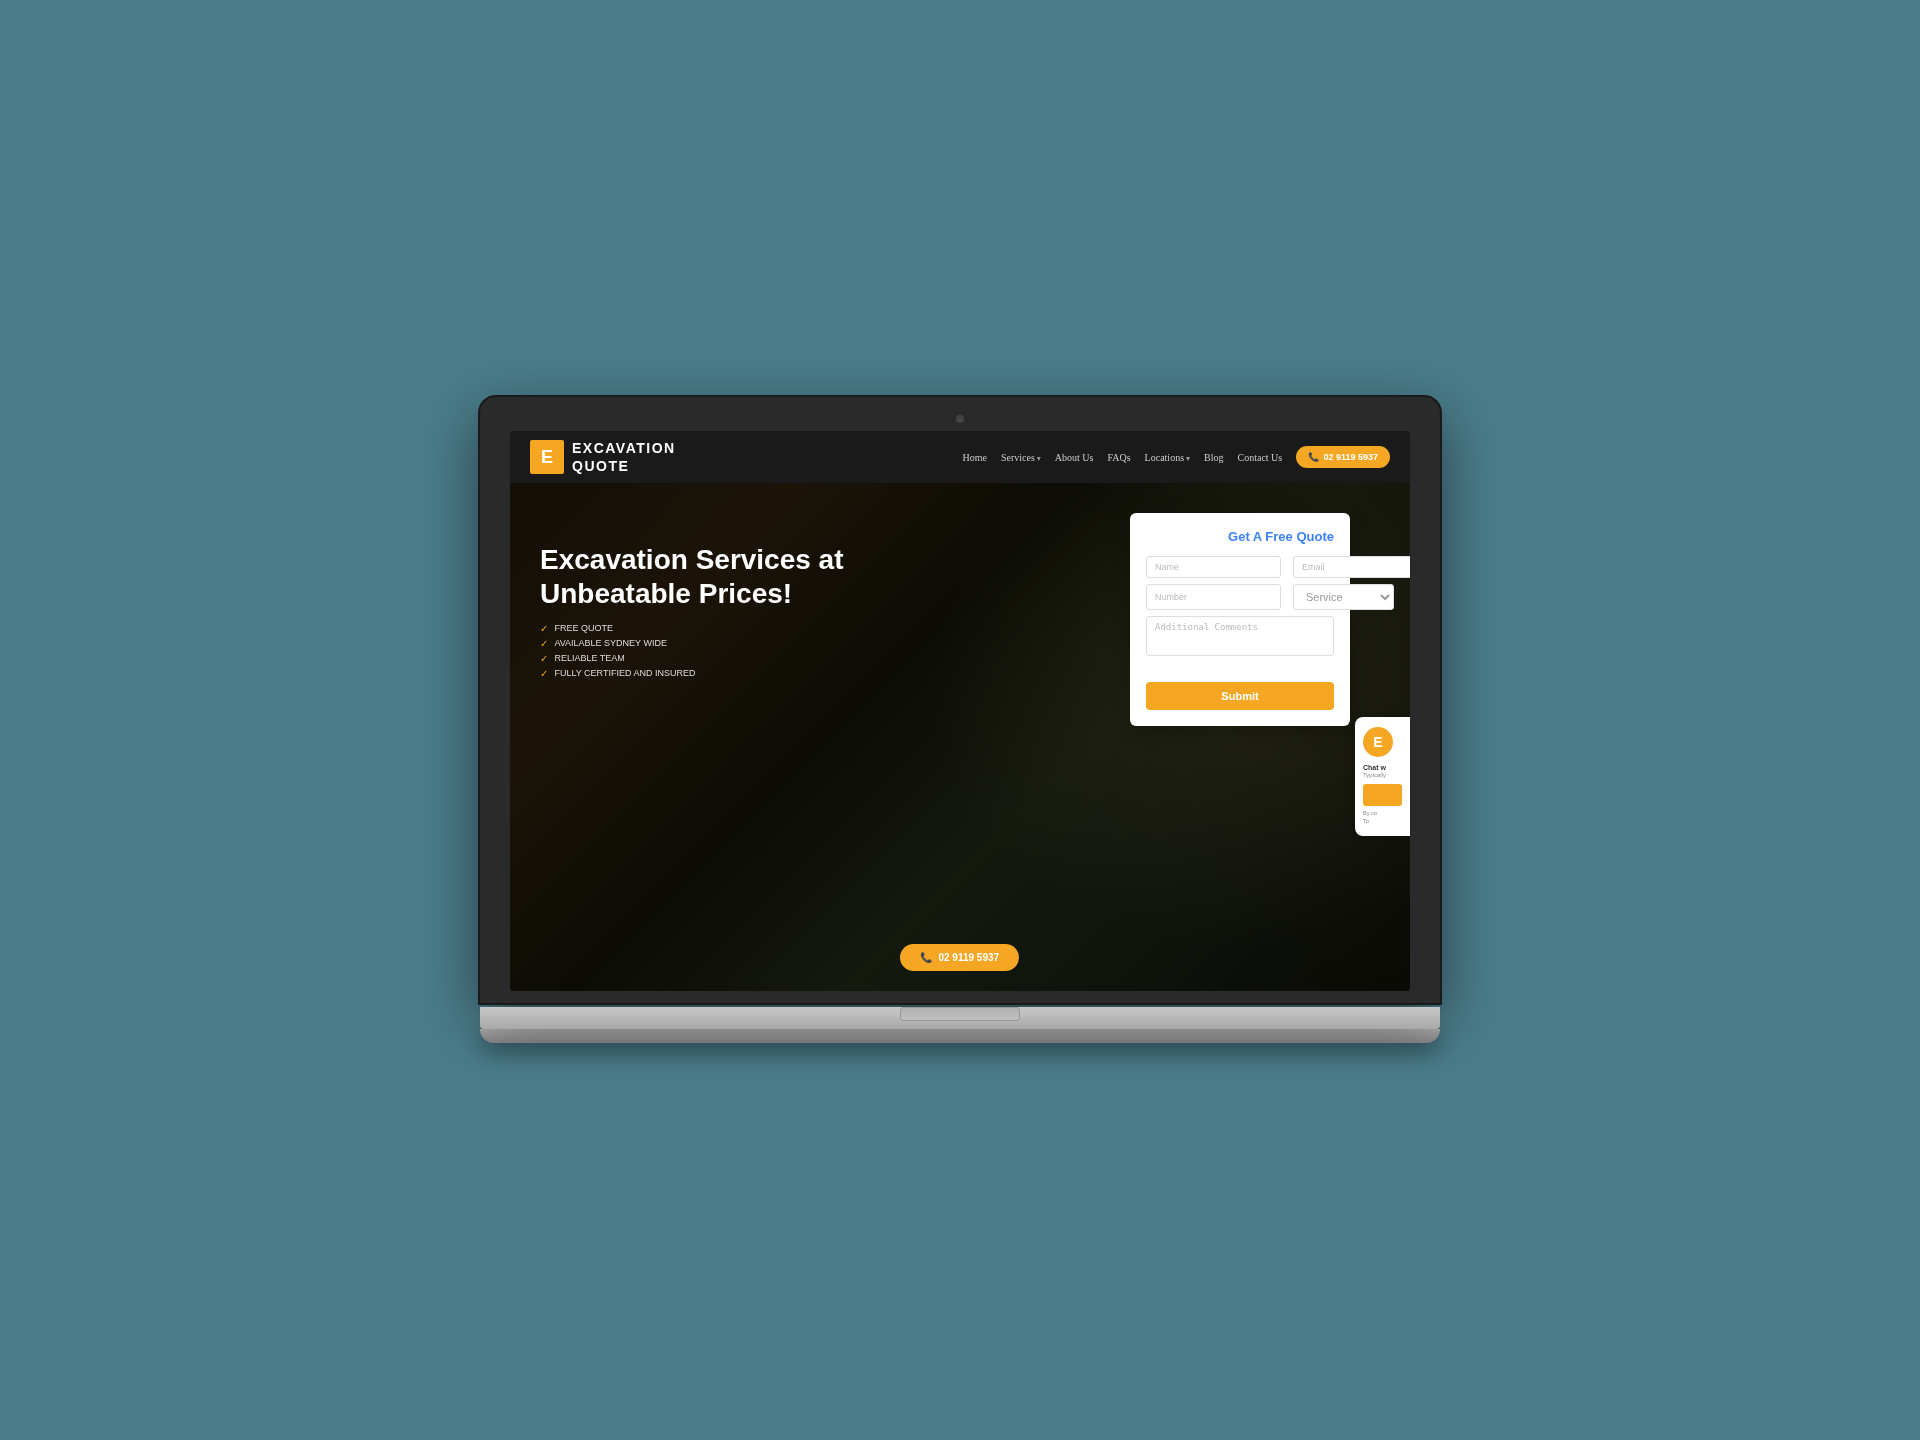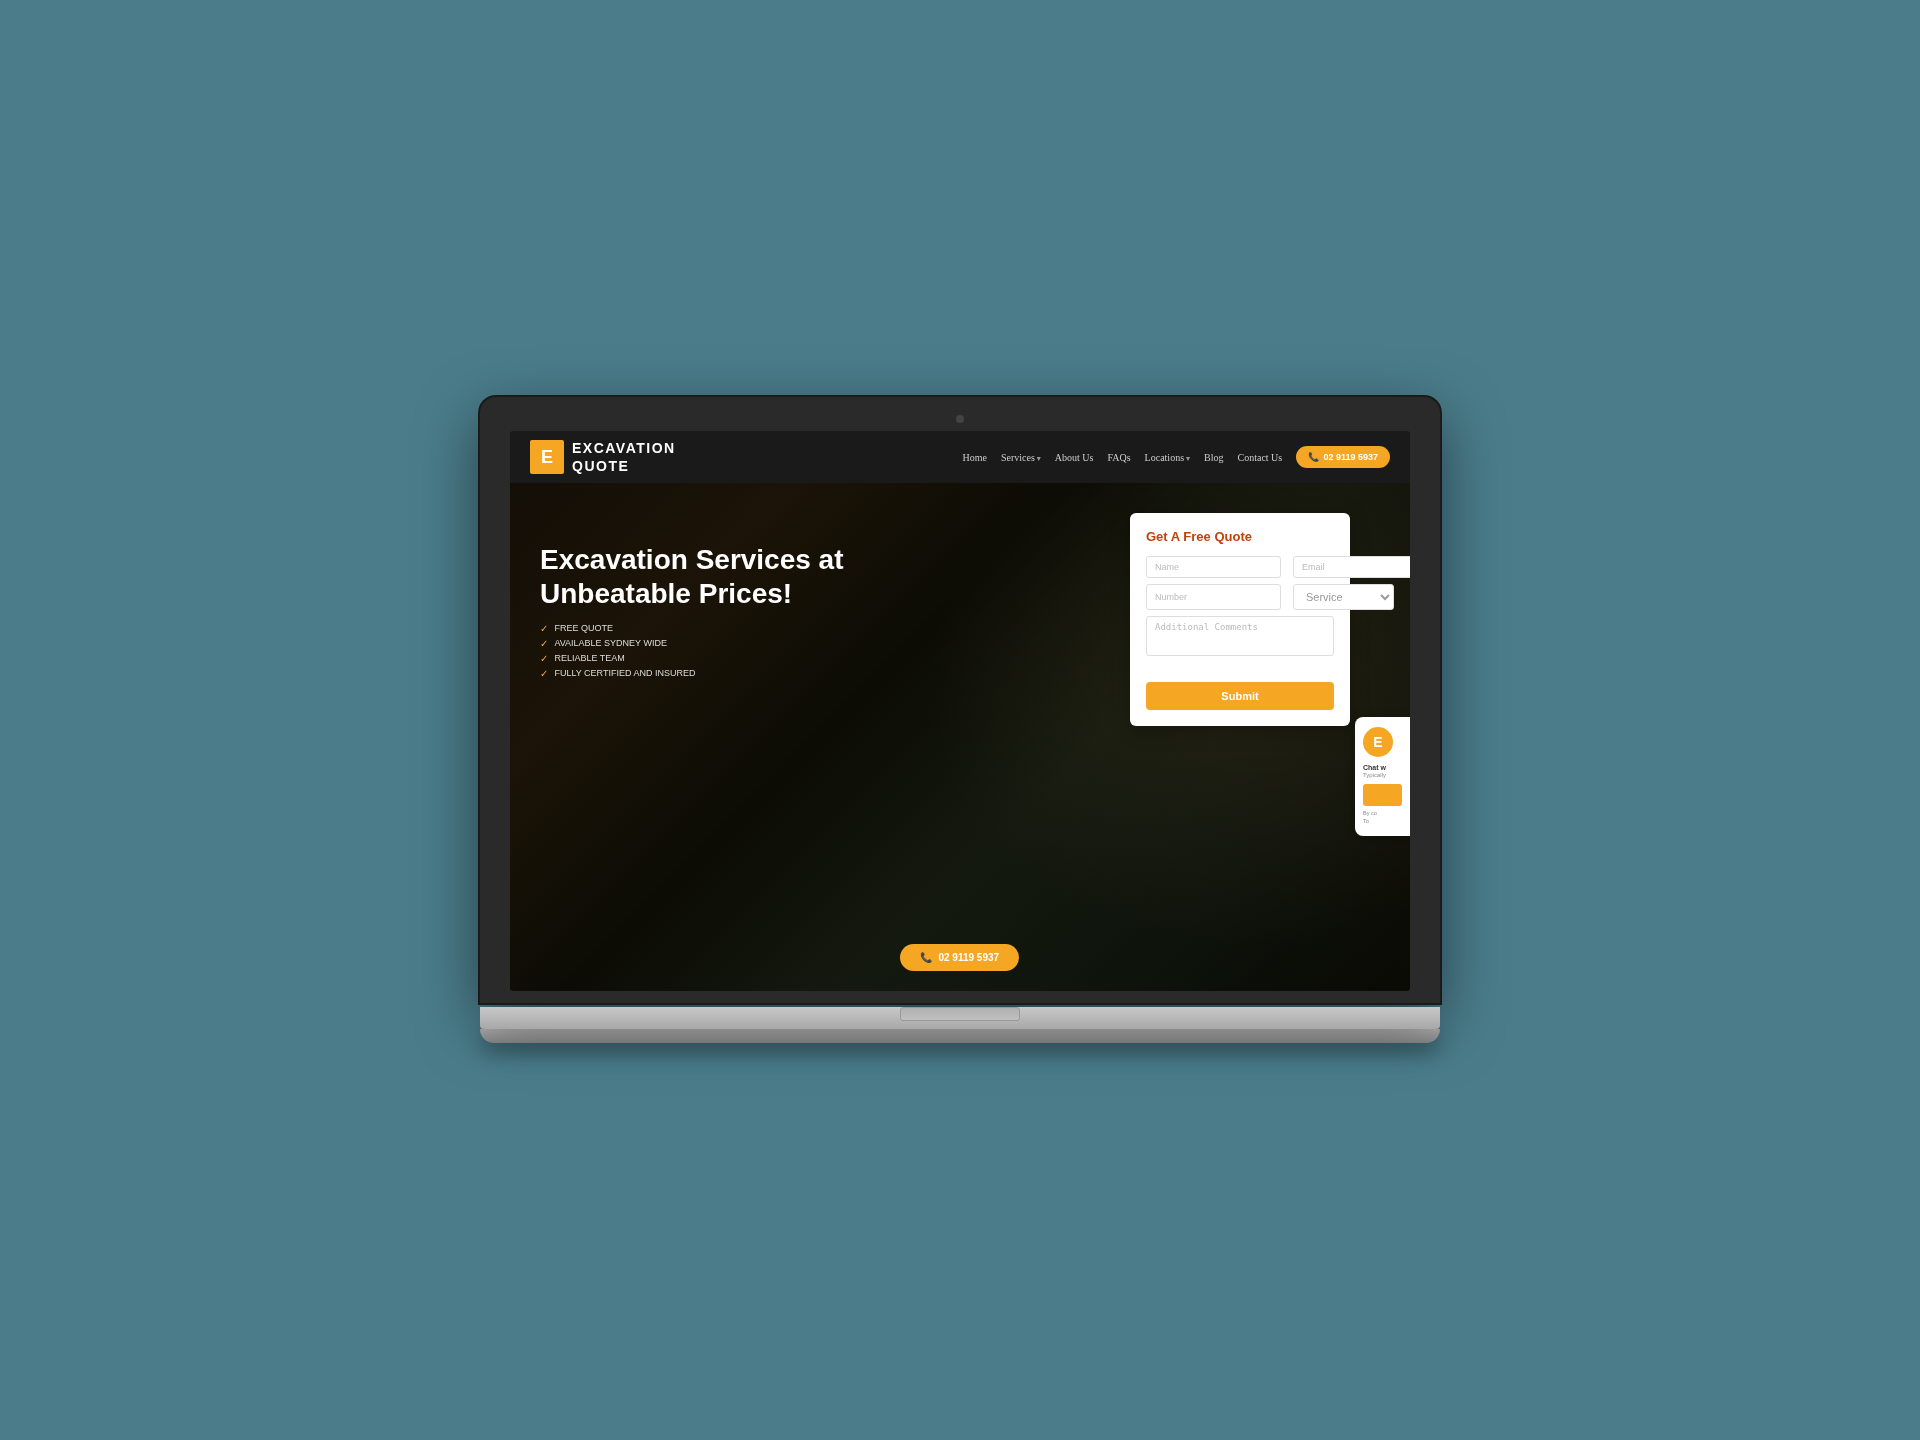--- a/index.html
+++ b/index.html
@@ -200,24 +200,24 @@
       right: 60px;
       top: 30px;
       width: 220px;
       background: white;
       border-radius: 6px;
       padding: 16px;
       box-shadow: 0 4px 20px rgba(0,0,0,0.3);
       z-index: 5;
     }
     .quote-title {
-      text-align: left;
+      text-align: right;
       font-size: 13px;
       font-weight: bold;
-      color: #c2410c;
+      color: #3b82f6;
       margin-bottom: 12px;
     }
     .form-row {
       display: flex;
       gap: 12px;
       margin-bottom: 6px;
     }
     .form-input {
       flex: 1;
       border: 1px solid #ddd;

